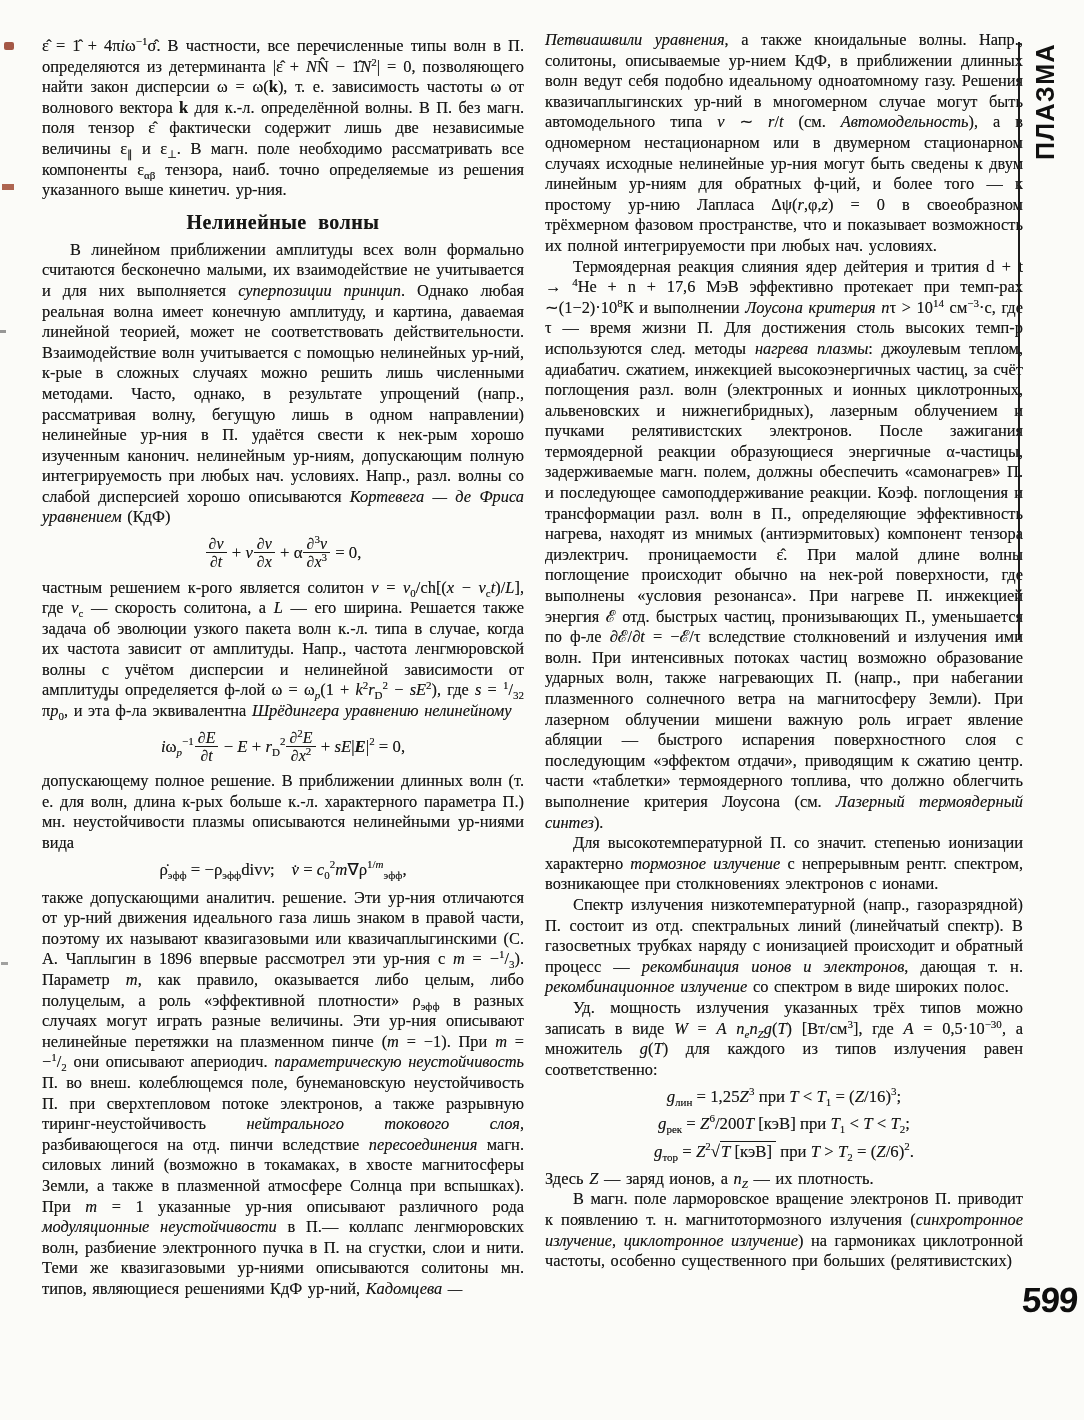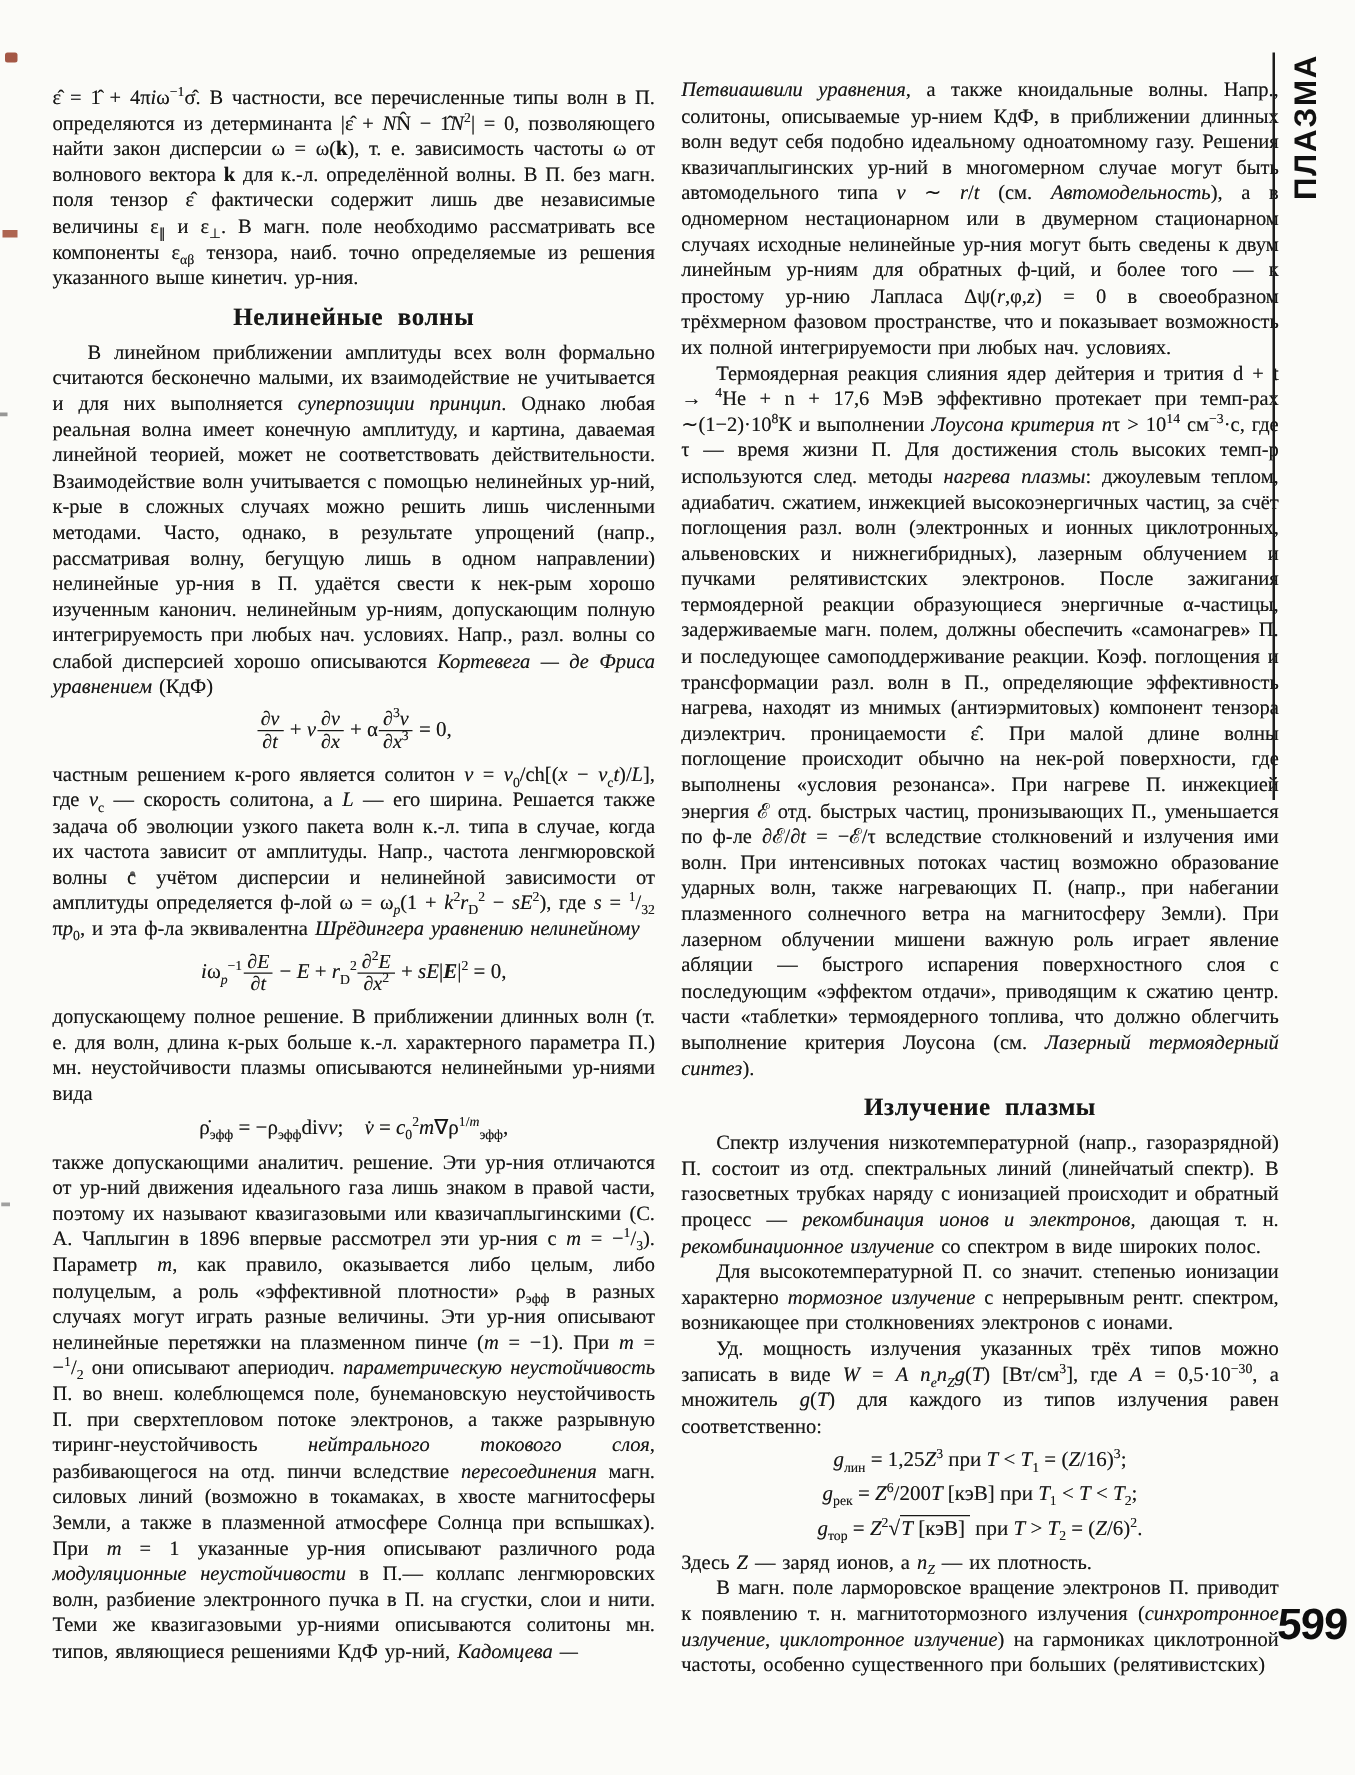--- a/index.html
+++ b/index.html
@@ -5,21 +5,21 @@
   html,body{margin:0;padding:0;}
   body{
     width:1084px;height:1420px;
     background:#fbfbf8;
     position:relative;
     font-family:"Liberation Serif", serif;
     color:#171716;
     overflow:hidden;
   }
   .page{position:absolute;inset:0;}
-  .col{position:absolute;margin-top:32px;}
+  .col{position:absolute;}
   .col-left{left:42px;top:36px;width:482px;}
   .col-right{left:545px;top:30px;width:478px;}
   p.body{
     margin:0;
     text-align:justify;
     font-size:16.4px;
     line-height:20.6px;
     word-spacing:1.5px;
     text-shadow:0 0 .4px rgba(20,20,20,.55);
   }
@@ -90,23 +90,22 @@
     <p class="body">частным решением к-рого является солитон <i>v</i> = <i>v</i><sub>0</sub>/ch[(<i>x</i> − <i>v</i><sub>c</sub><i>t</i>)/<i>L</i>], где <i>v</i><sub>c</sub> — скорость солитона, а <i>L</i> — его ширина. Решается также задача об эволюции узкого пакета волн к.-л. типа в случае, когда их частота зависит от амплитуды. Напр., частота ленгмюровской волны с учётом дисперсии и нелинейной зависимости от амплитуды определяется ф-лой ω = ω<sub><i>p</i></sub>(1 + <i>k</i><sup>2</sup><i>r</i><sub>D</sub><sup>2</sup> − <i>sE</i><sup>2</sup>), где <i>s</i> = <sup>1</sup>/<sub>32</sub> π<i>p</i><sub>0</sub>, и эта ф-ла эквивалентна <i>Шрёдингера уравнению нелинейному</i></p>
     <div class="formula"><i>i</i>ω<sub><i>p</i></sub><sup>−1</sup><span class="fr"><span class="fn">∂<i>E</i></span><span class="fd">∂<i>t</i></span></span> − <i>E</i> + <i>r</i><sub>D</sub><sup>2</sup><span class="fr"><span class="fn">∂<sup>2</sup><i>E</i></span><span class="fd">∂<i>x</i><sup>2</sup></span></span> + <i>sE</i>|<b><i>E</i></b>|<sup>2</sup> = 0,</div>
     <p class="body">допускающему полное решение. В приближении длинных волн (т. е. для волн, длина к-рых больше к.-л. характерного параметра П.) мн. неустойчивости плазмы описываются нелинейными ур-ниями вида</p>
     <div class="formula">ρ̇<sub>эфф</sub> = −ρ<sub>эфф</sub>div<i>v</i>; <i>v̇</i> = <i>c</i><sub>0</sub><sup>2</sup><i>m</i>∇ρ<sup>1/<i>m</i></sup><sub>эфф</sub>,</div>
     <p class="body">также допускающими аналитич. решение. Эти ур-ния отличаются от ур-ний движения идеального газа лишь знаком в правой части, поэтому их называют квазигазовыми или квазичаплыгинскими (С. А. Чаплыгин в 1896 впервые рассмотрел эти ур-ния с <i>m</i> = −<sup>1</sup>/<sub>3</sub>). Параметр <i>m</i>, как правило, оказывается либо целым, либо полуцелым, а роль «эффективной плотности» ρ<sub>эфф</sub> в разных случаях могут играть разные величины. Эти ур-ния описывают нелинейные перетяжки на плазменном пинче (<i>m</i> = −1). При <i>m</i> = −<sup>1</sup>/<sub>2</sub> они описывают апериодич. <i>параметрическую неустойчивость</i> П. во внеш. колеблющемся поле, бунемановскую неустойчивость П. при сверхтепловом потоке электронов, а также разрывную тиринг-неустойчивость <i>нейтрального токового слоя</i>, разбивающегося на отд. пинчи вследствие <i>пересоединения</i> магн. силовых линий (возможно в токамаках, в хвосте магнитосферы Земли, а также в плазменной атмосфере Солнца при вспышках). При <i>m</i> = 1 указанные ур-ния описывают различного рода <i>модуляционные неустойчивости</i> в П.— коллапс ленгмюровских волн, разбиение электронного пучка в П. на сгустки, слои и нити. Теми же квазигазовыми ур-ниями описываются солитоны мн. типов, являющиеся решениями КдФ ур-ний, <i>Кадомцева —</i></p>
   </div>
 
   <div class="col col-right">
     <p class="body"><i>Петвиашвили уравнения</i>, а также кноидальные волны. Напр., солитоны, описываемые ур-нием КдФ, в приближении длинных волн ведут себя подобно идеальному одноатомному газу. Решения квазичаплыгинских ур-ний в многомерном случае могут быть автомодельного типа <i>v</i> ∼ <i>r</i>/<i>t</i> (см. <i>Автомодельность</i>), а в одномерном нестационарном или в двумерном стационарном случаях исходные нелинейные ур-ния могут быть сведены к двум линейным ур-ниям для обратных ф-ций, и более того — к простому ур-нию Лапласа Δψ(<i>r</i>,φ,<i>z</i>) = 0 в своеобразном трёхмерном фазовом пространстве, что и показывает возможность их полной интегрируемости при любых нач. условиях.</p>
     <p class="body indent">Термоядерная реакция слияния ядер дейтерия и трития d + t → <sup>4</sup>He + n + 17,6 МэВ эффективно протекает при темп-рах ∼(1−2)·10<sup>8</sup>К и выполнении <i>Лоусона критерия</i> <i>n</i>τ &gt; 10<sup>14</sup> см<sup>−3</sup>·с, где τ — время жизни П. Для достижения столь высоких темп-р используются след. методы <i>нагрева плазмы</i>: джоулевым теплом, адиабатич. сжатием, инжекцией высокоэнергичных частиц, за счёт поглощения разл. волн (электронных и ионных циклотронных, альвеновских и нижнегибридных), лазерным облучением и пучками релятивистских электронов. После зажигания термоядерной реакции образующиеся энергичные α-частицы, задерживаемые магн. полем, должны обеспечить «самонагрев» П. и последующее самоподдерживание реакции. Коэф. поглощения и трансформации разл. волн в П., определяющие эффективность нагрева, находят из мнимых (антиэрмитовых) компонент тензора диэлектрич. проницаемости ε̂. При малой длине волны поглощение происходит обычно на нек-рой поверхности, где выполнены «условия резонанса». При нагреве П. инжекцией энергия ℰ отд. быстрых частиц, пронизывающих П., уменьшается по ф-ле ∂ℰ/∂<i>t</i> = −ℰ/τ вследствие столкновений и излучения ими волн. При интенсивных потоках частиц возможно образование ударных волн, также нагревающих П. (напр., при набегании плазменного солнечного ветра на магнитосферу Земли). При лазерном облучении мишени важную роль играет явление абляции — быстрого испарения поверхностного слоя с последующим «эффектом отдачи», приводящим к сжатию центр. части «таблетки» термоядерного топлива, что должно облегчить выполнение критерия Лоусона (см. <i>Лазерный термоядерный синтез</i>).</p>
-    <h3 class="sec">Излучение плазмы</h3>
+    <p class="body indent">Для высокотемпературной П. со значит. степенью ионизации характерно <i>тормозное излучение</i> с непрерывным рентг. спектром, возникающее при столкновениях электронов с ионами.</p>
     <p class="body indent">Спектр излучения низкотемпературной (напр., газоразрядной) П. состоит из отд. спектральных линий (линейчатый спектр). В газосветных трубках наряду с ионизацией происходит и обратный процесс — <i>рекомбинация ионов и электронов</i>, дающая т. н. <i>рекомбинационное излучение</i> со спектром в виде широких полос.</p>
-    <p class="body indent">Для высокотемпературной П. со значит. степенью ионизации характерно <i>тормозное излучение</i> с непрерывным рентг. спектром, возникающее при столкновениях электронов с ионами.</p>
     <p class="body indent">Уд. мощность излучения указанных трёх типов можно записать в виде <i>W</i> = <i>A</i> <i>n</i><sub><i>e</i></sub><i>n</i><sub><i>Z</i></sub><i>g</i>(<i>T</i>) [Вт/см<sup>3</sup>], где <i>A</i> = 0,5·10<sup>−30</sup>, а множитель <i>g</i>(<i>T</i>) для каждого из типов излучения равен соответственно:</p>
     <div class="formula"><i>g</i><sub>лин</sub> = 1,25<i>Z</i><sup>3</sup> при <i>T</i> &lt; <i>T</i><sub>1</sub> = (<i>Z</i>/16)<sup>3</sup>;</div>
     <div class="formula"><i>g</i><sub>рек</sub> = <i>Z</i><sup>6</sup>/200<i>T</i> [кэВ] при <i>T</i><sub>1</sub> &lt; <i>T</i> &lt; <i>T</i><sub>2</sub>;</div>
     <div class="formula"><i>g</i><sub>тор</sub> = <i>Z</i><sup>2</sup>√<span class="ov"><i>T</i> [кэВ]</span> при <i>T</i> &gt; <i>T</i><sub>2</sub> = (<i>Z</i>/6)<sup>2</sup>.</div>
     <p class="body">Здесь <i>Z</i> — заряд ионов, а <i>n</i><sub><i>Z</i></sub> — их плотность.</p>
     <p class="body indent">В магн. поле ларморовское вращение электронов П. приводит к появлению т. н. магнитотормозного излучения (<i>синхротронное излучение</i>, <i>циклотронное излучение</i>) на гармониках циклотронной частоты, особенно существенного при больших (релятивистских)</p>
   </div>
 
   <div class="side-rule"></div>
   <div class="side-tab">

